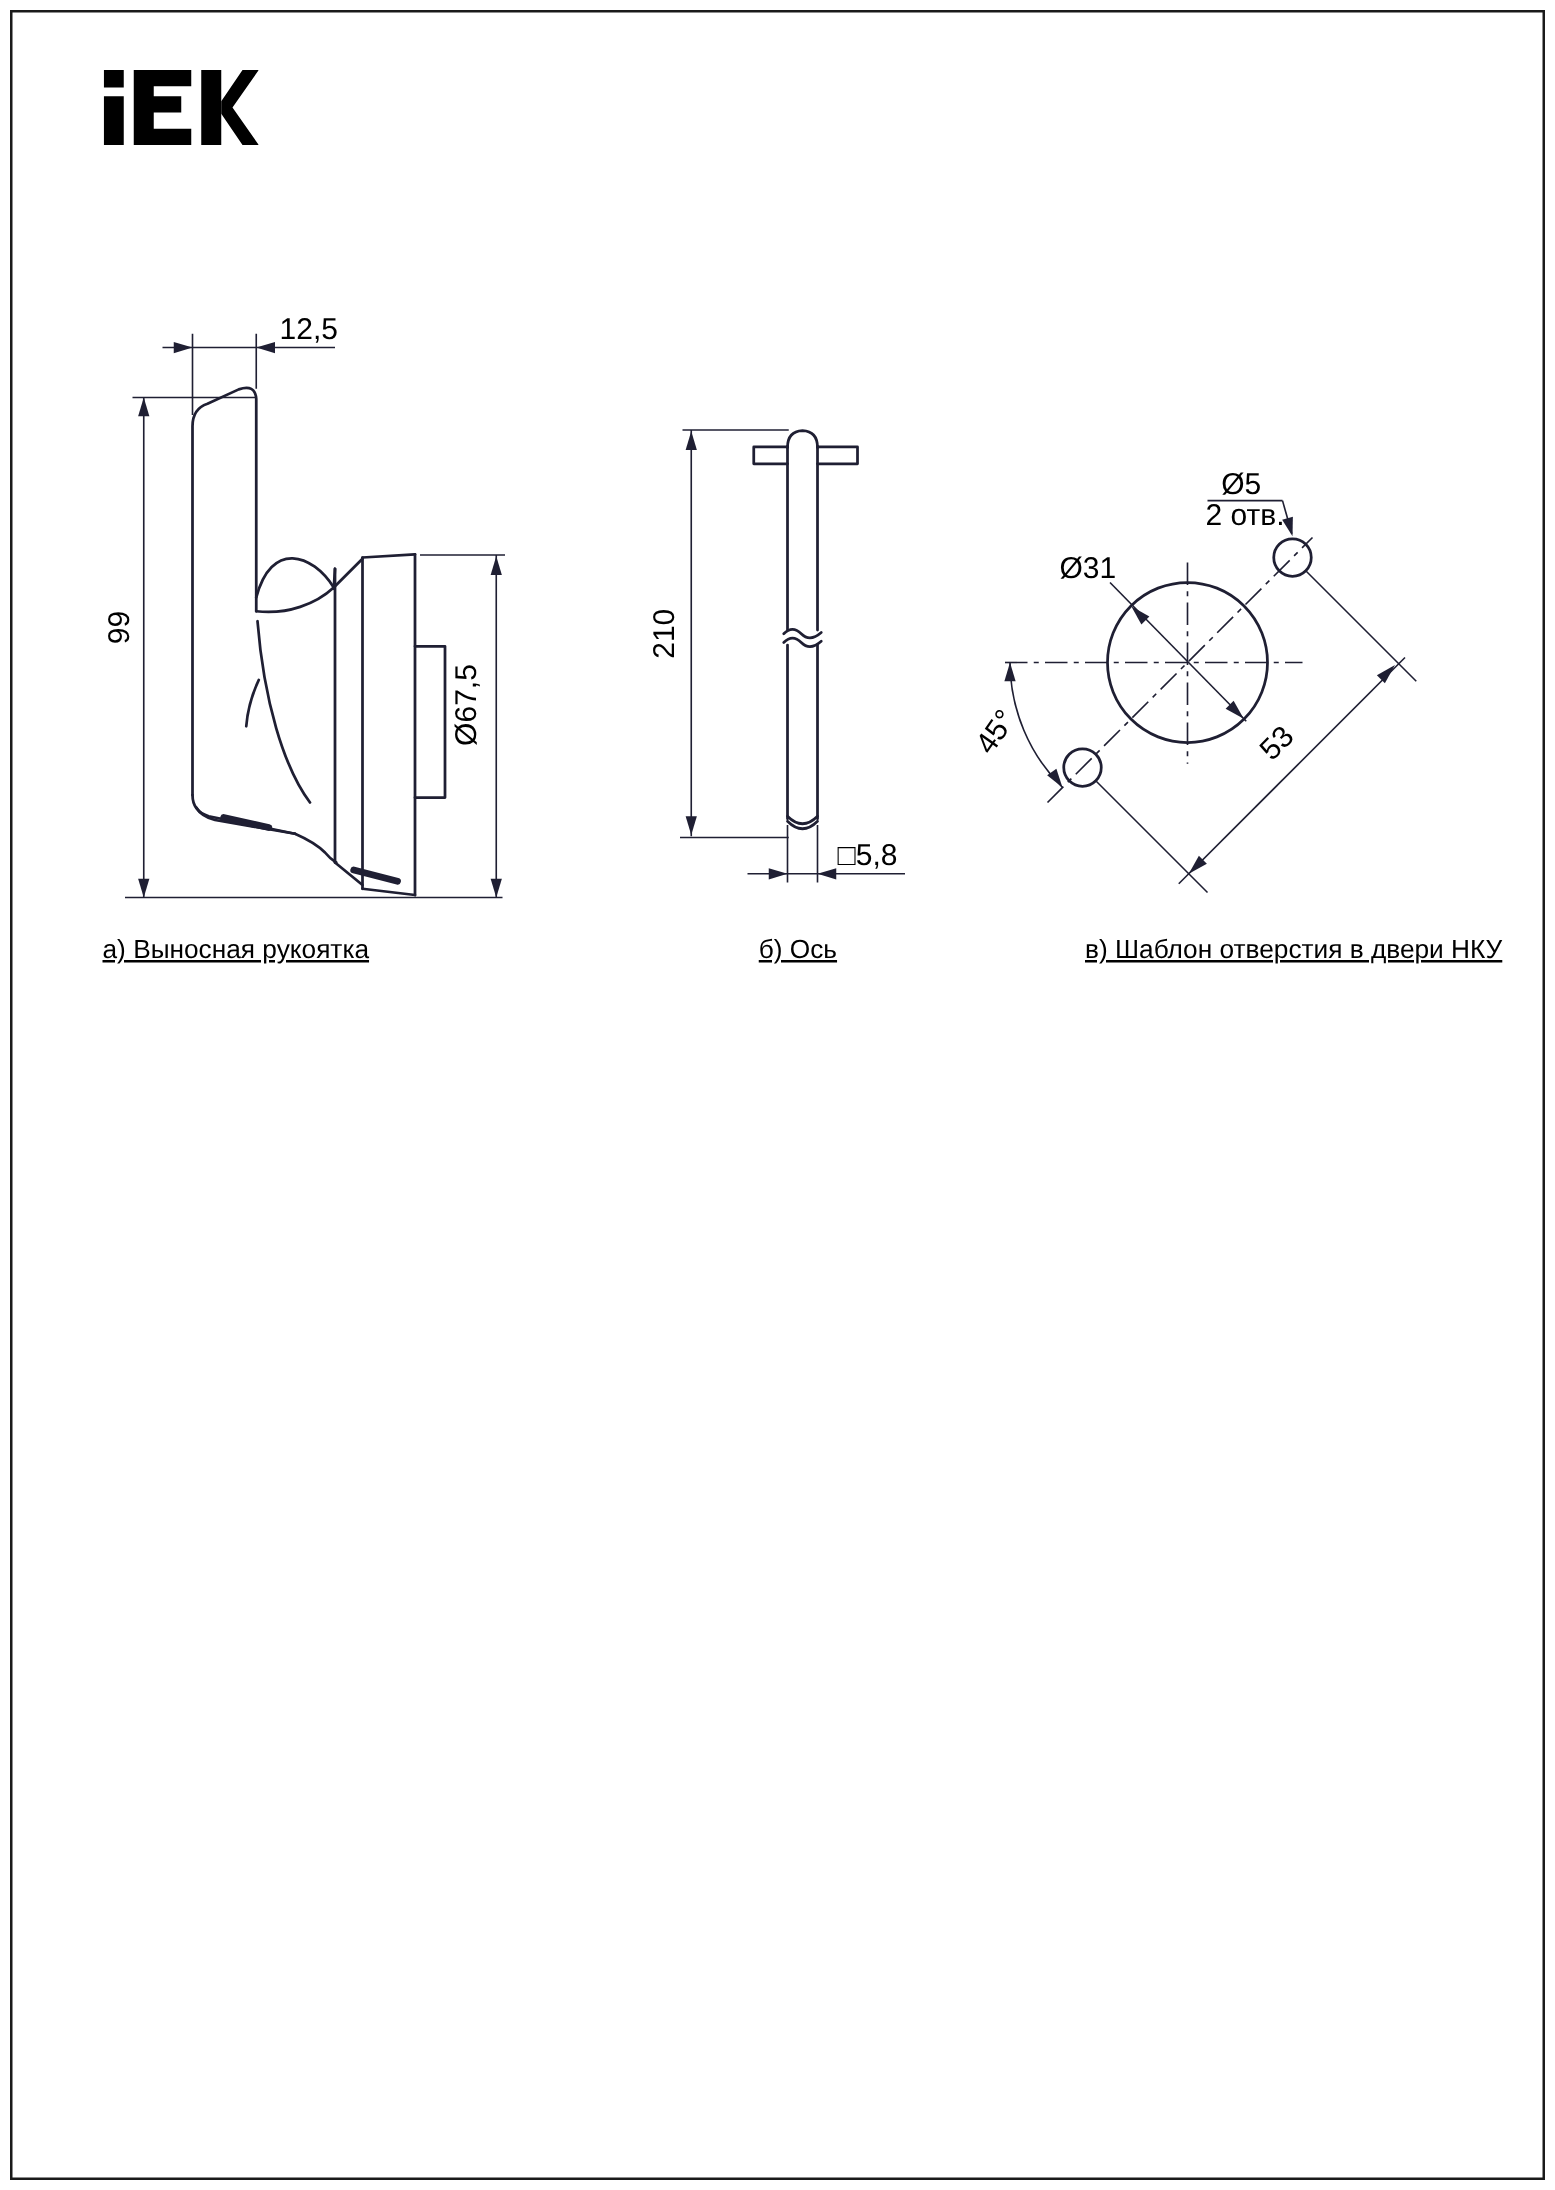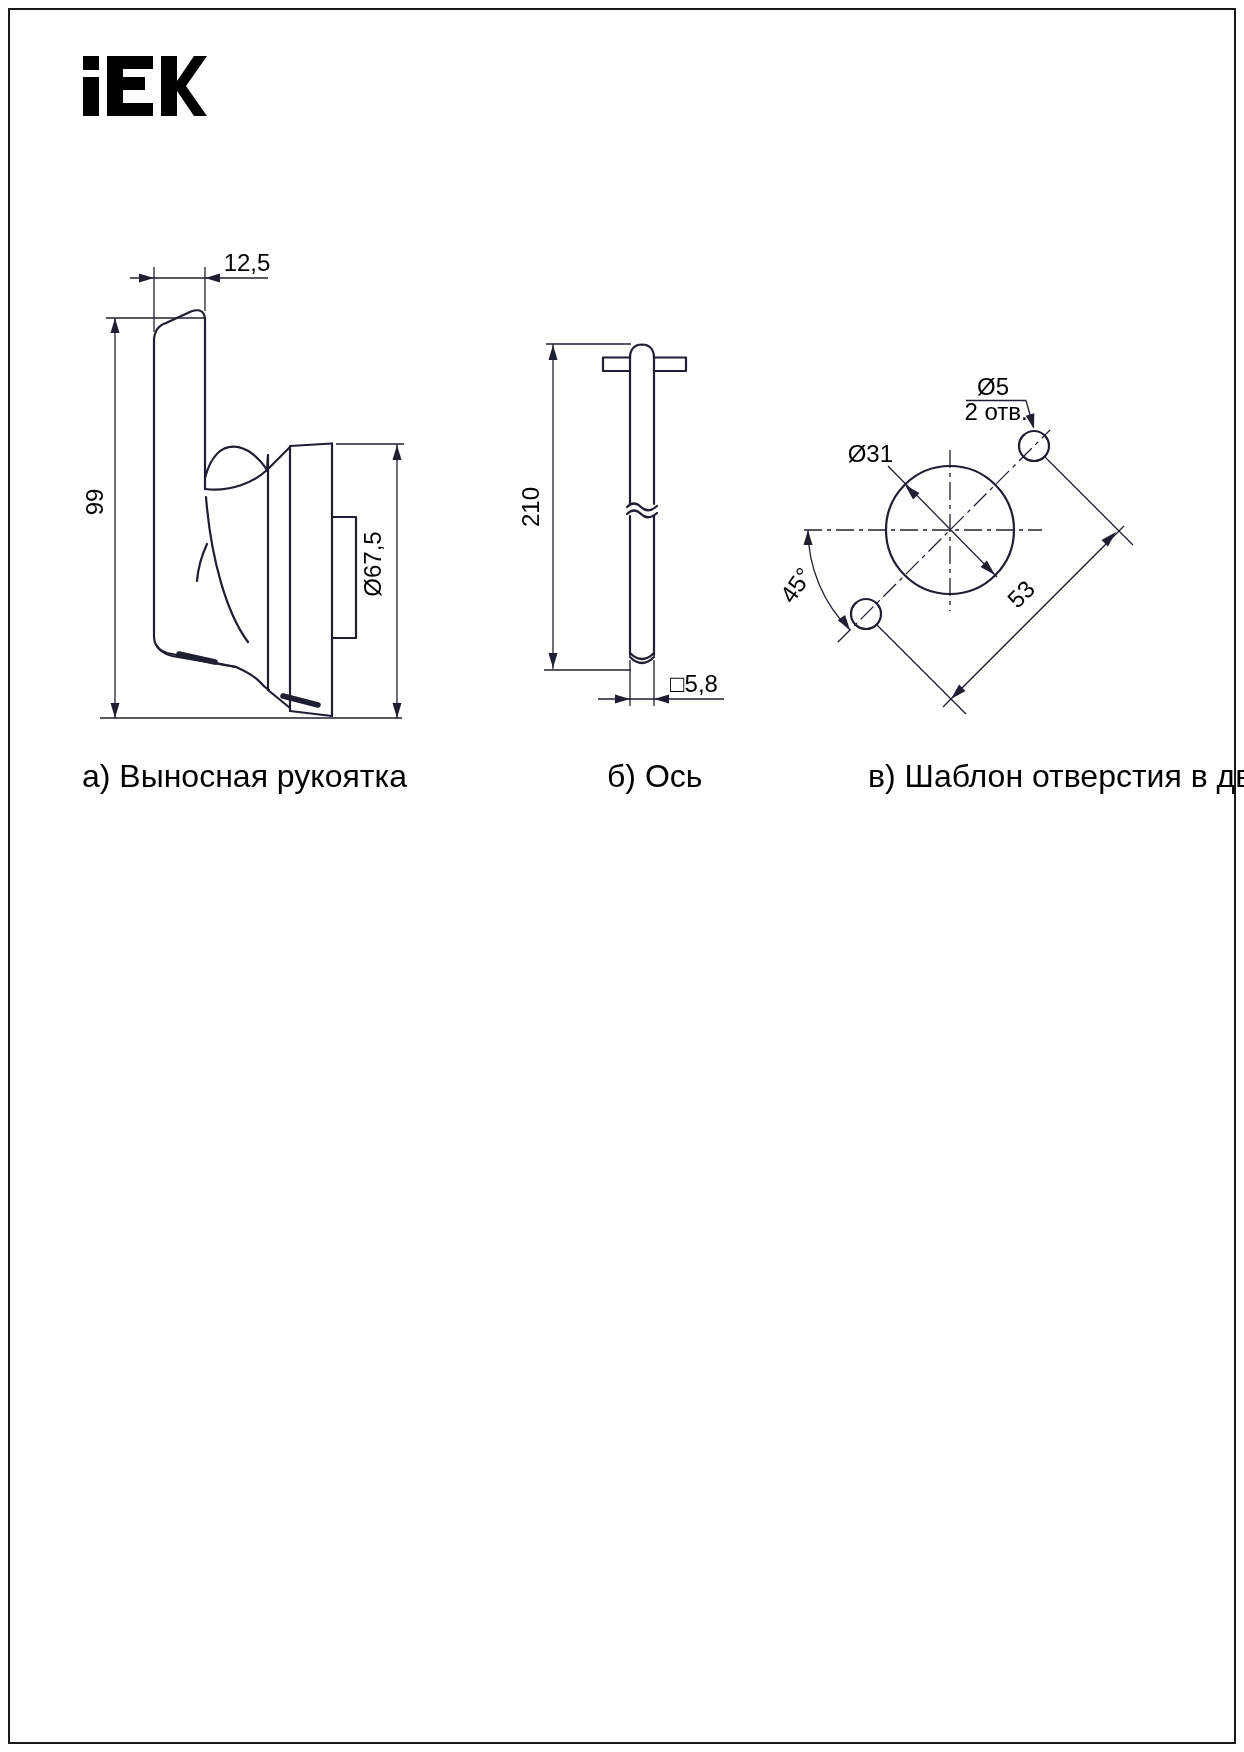--- a/index.html
+++ b/index.html
@@ -14,22 +14,22 @@
   .frame{
     position:absolute;
     left:8px;top:8px;right:8px;bottom:8px;
     border:2px solid #1a1a1a;
     pointer-events:none;
   }
   .logo{
     position:absolute;left:83px;top:56px;width:124px;height:60px;
   }
   .sublabel{
-    position:absolute;top:760px;
-    font-size:32px;line-height:32px;color:#000;white-space:nowrap;
+    position:absolute;top:744px;
+    font-size:21px;line-height:32px;color:#000;white-space:nowrap;text-decoration:underline;
   }
   .sublabel.a{left:82px;}
   .sublabel.b{left:607px;}
   .sublabel.c{left:868px;}
   .caption{
     position:absolute;left:84px;top:984px;
     font-size:26px;line-height:32px;color:#000;white-space:nowrap;
   }
   .drawing-svg{position:absolute;left:0;top:0;}
   .outline{stroke:#1f1f33;stroke-width:2.2;fill:none;stroke-linejoin:round;stroke-linecap:round;}

